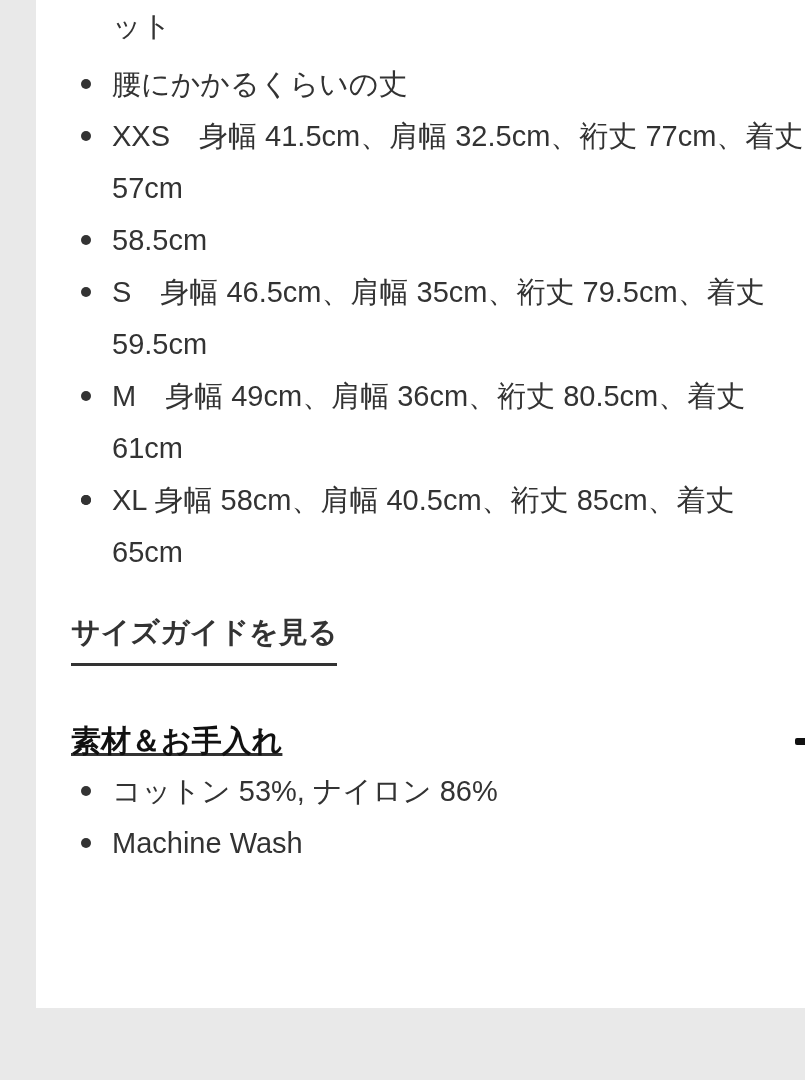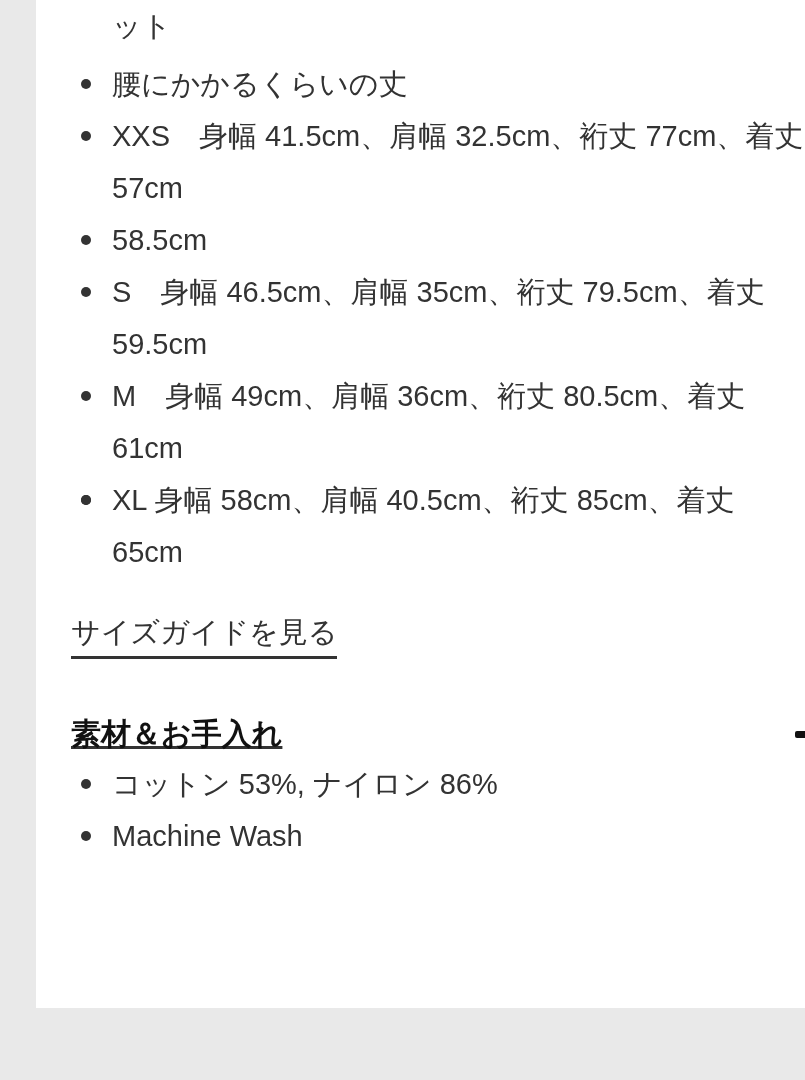--- a/index.html
+++ b/index.html
@@ -40,25 +40,25 @@
     left:10px;top:21px;
     width:10px;height:10px;
     border-radius:50%;
     background:var(--body-text);
   }
   .continuation{margin-bottom:6px;}
   .size-guide{
     display:inline-block;
     margin-top:34px;
     font-size:29px;
-    font-weight:normal;
+    font-weight:bold;
     line-height:40px;
     color:var(--link-text);
     text-decoration:none;
-    padding-bottom:4px;
+    padding-bottom:11px;
     border-bottom:3px solid var(--link-text);
     cursor:pointer;
   }
   .section-header{
     display:flex;
     align-items:center;
     justify-content:space-between;
     margin-top:51px;
     cursor:pointer;
     text-decoration:underline;

